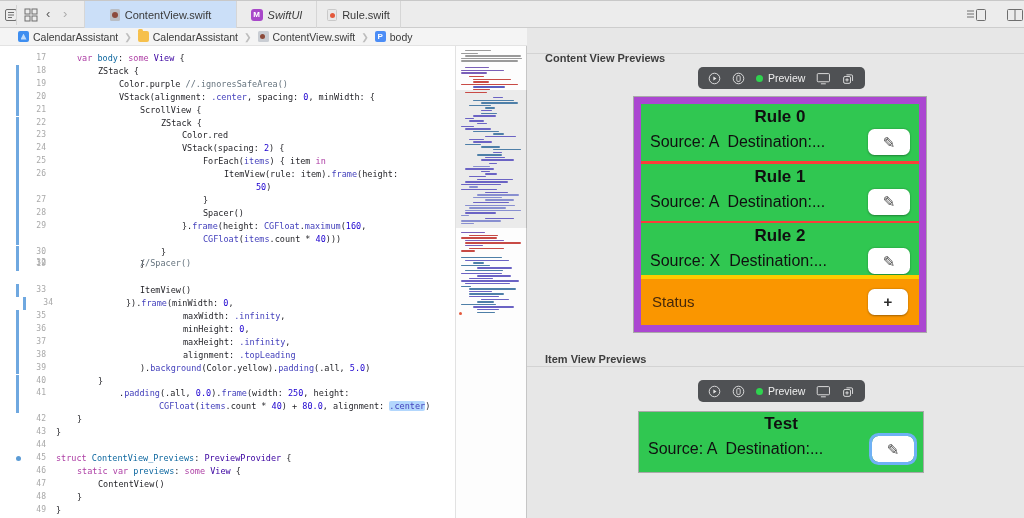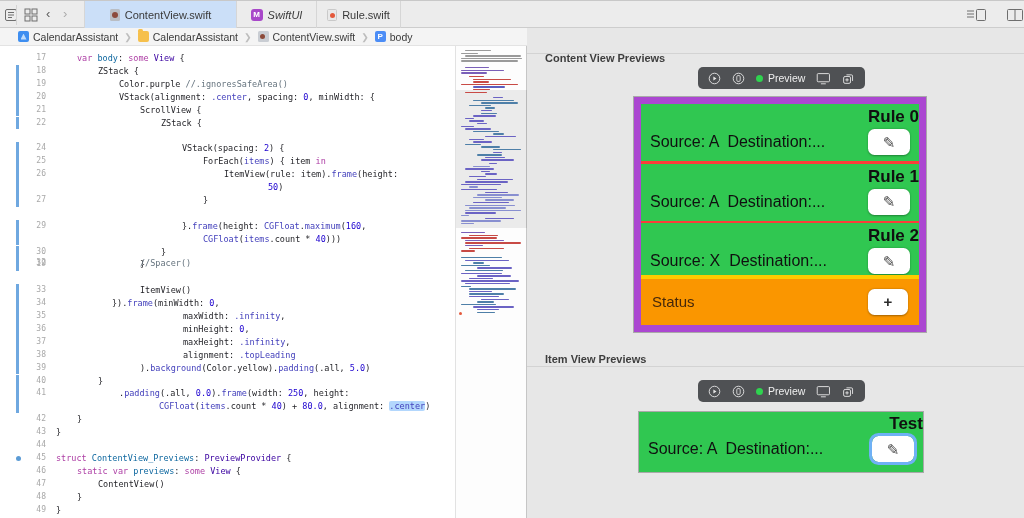--- a/index.html
+++ b/index.html
@@ -72,21 +72,21 @@
   .ptoolbar svg { display:block; }
   .pv-badge { display:flex; align-items:center; gap:5px; color:#EFEFEF; font-size:10.5px; }
   .gdot { width:7px; height:7px; border-radius:50%; background:var(--c-greendot); }
 
   .preview-frame { position:absolute; border:1px solid #A9A9A9; }
   #cv-preview { left:106px; top:68px; width:294px; height:237px;
     background:var(--c-purple); padding:7px; display:flex; flex-direction:column; }
   .rule-row { background:var(--c-green); overflow:hidden; }
   .rule-gap { background:var(--c-red); height:2.5px; flex:none; }
   .yellow-gap { background:var(--c-yellow); height:3.5px; flex:none; }
-  .rule-title { text-align:right; font-size:17px; font-weight:bold; color:#101010; margin-top:3px; }
+  .rule-title { text-align:center; font-size:17px; font-weight:bold; color:#101010; margin-top:3px; }
   .rule-sub { display:flex; align-items:center; justify-content:space-between; padding:2px 9px 0 9px; }
   .rule-sub .src { font-size:16px; color:#101010; white-space:pre; }
   .mini-btn { width:42px; height:26px; background:#fff; border:none; border-radius:6.5px;
     font-size:14px; color:#3F3F3F; box-shadow:0 0.5px 2px rgba(0,0,0,0.35);
     display:flex; align-items:center; justify-content:center; }
   .status-row { background:var(--c-orange); flex:none; height:46px; display:flex;
     align-items:center; justify-content:space-between; padding:0 11px; }
   .status-row .st-label { font-size:15px; color:#46280A; font-weight:500; }
   .status-row .mini-btn { width:40px; font-size:15px; font-weight:bold; color:#2B2B2B; }
 
@@ -166,32 +166,34 @@
   </span>
 </div>
 
 <div id="editor">
     <div class="crow" style="top: 6px;"><span class="lnum">17</span><span class="ctext" style="left: 77px;"><span class="tk-k">var</span><span class="tk-p"> </span><span class="tk-d">body</span><span class="tk-p">: </span><span class="tk-k">some</span><span class="tk-p"> </span><span class="tk-t">View</span><span class="tk-p"> {</span></span></div>
     <div class="crow" style="top: 18.9px;"><div class="chbar" style="top: 0px; height: 12.9px;"></div><span class="lnum">18</span><span class="ctext" style="left: 98px;"><span class="tk-p">ZStack {</span></span></div>
     <div class="crow" style="top: 31.8px;"><div class="chbar" style="top: 0px; height: 12.9px;"></div><span class="lnum">19</span><span class="ctext" style="left: 119px;"><span class="tk-p">Color.purple </span><span class="tk-c">//.ignoresSafeArea()</span></span></div>
     <div class="crow" style="top: 44.7px;"><div class="chbar" style="top: 0px; height: 12.9px;"></div><span class="lnum">20</span><span class="ctext" style="left: 119px;"><span class="tk-p">VStack(alignment: </span><span class="tk-m">.center</span><span class="tk-p">, spacing: </span><span class="tk-n">0</span><span class="tk-p">, minWidth: {</span></span></div>
     <div class="crow" style="top: 57.6px;"><div class="chbar" style="top: 0px; height: 12.9px;"></div><span class="lnum">21</span><span class="ctext" style="left: 140px;"><span class="tk-p">ScrollView {</span></span></div>
     <div class="crow" style="top: 70.5px;"><div class="chbar" style="top: 0px; height: 12.9px;"></div><span class="lnum">22</span><span class="ctext" style="left: 161px;"><span class="tk-p">ZStack {</span></span></div>
+    <div class="crow" style="top: 83.4px;"><div class="chbar" style="top: 0px; height: 12.9px;"></div><span class="lnum">23</span><span class="ctext" style="left: 182px;"><span class="tk-p">Color.red</span></span></div>
     <div class="crow" style="top: 96.3px;"><div class="chbar" style="top: 0px; height: 12.9px;"></div><span class="lnum">24</span><span class="ctext" style="left: 182px;"><span class="tk-p">VStack(spacing: </span><span class="tk-n">2</span><span class="tk-p">) {</span></span></div>
     <div class="crow" style="top: 109.2px;"><div class="chbar" style="top: 0px; height: 12.9px;"></div><span class="lnum">25</span><span class="ctext" style="left: 203px;"><span class="tk-p">ForEach(</span><span class="tk-m">items</span><span class="tk-p">) { item </span><span class="tk-k">in</span></span></div>
     <div class="crow" style="top: 122.1px;"><div class="chbar" style="top: 0px; height: 12.9px;"></div><span class="lnum">26</span><span class="ctext" style="left: 224px;"><span class="tk-p">ItemView(rule: item).</span><span class="tk-m">frame</span><span class="tk-p">(height:</span></span></div>
-    <div class="crow" style="top: 135px;"><div class="chbar" style="top: 0px; height: 12.9px;"></div><span class="lnum"></span><span class="ctext" style="left: 268px;"><span class="tk-n">50</span><span class="tk-p">)</span></span></div>
+    <div class="crow" style="top: 135px;"><div class="chbar" style="top: 0px; height: 12.9px;"></div><span class="lnum"></span><span class="ctext" style="left: 256px;"><span class="tk-n">50</span><span class="tk-p">)</span></span></div>
     <div class="crow" style="top: 147.9px;"><div class="chbar" style="top: 0px; height: 12.9px;"></div><span class="lnum">27</span><span class="ctext" style="left: 203px;"><span class="tk-p">}</span></span></div>
+    <div class="crow" style="top: 160.8px;"><div class="chbar" style="top: 0px; height: 12.9px;"></div><span class="lnum">28</span><span class="ctext" style="left: 203px;"><span class="tk-p">Spacer()</span></span></div>
     <div class="crow" style="top: 173.7px;"><div class="chbar" style="top: 0px; height: 12.9px;"></div><span class="lnum">29</span><span class="ctext" style="left: 182px;"><span class="tk-p">}.</span><span class="tk-m">frame</span><span class="tk-p">(height: </span><span class="tk-m">CGFloat</span><span class="tk-p">.</span><span class="tk-m">maximum</span><span class="tk-p">(</span><span class="tk-n">160</span><span class="tk-p">,</span></span></div>
     <div class="crow" style="top: 186.6px;"><div class="chbar" style="top: 0px; height: 12.9px;"></div><span class="lnum"></span><span class="ctext" style="left: 203px;"><span class="tk-m">CGFloat</span><span class="tk-p">(</span><span class="tk-m">items</span><span class="tk-p">.count * </span><span class="tk-n">40</span><span class="tk-p">)))</span></span></div>
     <div class="crow" style="top: 199.5px;"><div class="chbar" style="top: 0px; height: 12.9px;"></div><span class="lnum">30</span><span class="ctext" style="left: 161px;"><span class="tk-p">}</span></span></div>
     <div class="crow" style="top: 212.4px;"><div class="chbar" style="top: 0px; height: 12.9px;"></div><span class="lnum">19</span><span class="ctext" style="left: 140px;"><span class="tk-p">}</span></span></div>
     <div class="crow" style="top: 211px;"><div class="chbar" style="top: 0px; height: 12.9px;"></div><span class="lnum">32</span><span class="ctext" style="left: 140px;"><span class="tk-c">//Spacer()</span></span></div>
     <div class="crow" style="top: 238.2px;"><div class="chbar" style="top: 0px; height: 12.9px;"></div><span class="lnum">33</span><span class="ctext" style="left: 140px;"><span class="tk-p">ItemView()</span></span></div>
-    <div class="crow" style="top: 251.1px;"><div class="chbar" style="top: 0px; height: 12.9px;"></div><span class="lnum">34</span><span class="ctext" style="left: 112px;"><span class="tk-p">}).</span><span class="tk-m">frame</span><span class="tk-p">(minWidth: </span><span class="tk-n">0</span><span class="tk-p">,</span></span></div>
+    <div class="crow" style="top: 251.1px; margin-left: 7px;"><div class="chbar" style="top: 0px; height: 12.9px;"></div><span class="lnum">34</span><span class="ctext" style="left: 119px;"><span class="tk-p">}).</span><span class="tk-m">frame</span><span class="tk-p">(minWidth: </span><span class="tk-n">0</span><span class="tk-p">,</span></span></div>
     <div class="crow" style="top: 264px;"><div class="chbar" style="top: 0px; height: 12.9px;"></div><span class="lnum">35</span><span class="ctext" style="left: 183px;"><span class="tk-p">maxWidth: </span><span class="tk-m">.infinity</span><span class="tk-p">,</span></span></div>
     <div class="crow" style="top: 276.9px;"><div class="chbar" style="top: 0px; height: 12.9px;"></div><span class="lnum">36</span><span class="ctext" style="left: 183px;"><span class="tk-p">minHeight: </span><span class="tk-n">0</span><span class="tk-p">,</span></span></div>
     <div class="crow" style="top: 289.8px;"><div class="chbar" style="top: 0px; height: 12.9px;"></div><span class="lnum">37</span><span class="ctext" style="left: 183px;"><span class="tk-p">maxHeight: </span><span class="tk-m">.infinity</span><span class="tk-p">,</span></span></div>
     <div class="crow" style="top: 302.7px;"><div class="chbar" style="top: 0px; height: 12.9px;"></div><span class="lnum">38</span><span class="ctext" style="left: 183px;"><span class="tk-p">alignment: </span><span class="tk-m">.topLeading</span></span></div>
     <div class="crow" style="top: 315.6px;"><div class="chbar" style="top: 0px; height: 12.9px;"></div><span class="lnum">39</span><span class="ctext" style="left: 140px;"><span class="tk-p">).</span><span class="tk-m">background</span><span class="tk-p">(Color.yellow).</span><span class="tk-m">padding</span><span class="tk-p">(.all, </span><span class="tk-n">5.0</span><span class="tk-p">)</span></span></div>
     <div class="crow" style="top: 328.5px;"><div class="chbar" style="top: 0px; height: 12.9px;"></div><span class="lnum">40</span><span class="ctext" style="left: 98px;"><span class="tk-p">}</span></span></div>
     <div class="crow" style="top: 341.4px;"><div class="chbar" style="top: 0px; height: 12.9px;"></div><span class="lnum">41</span><span class="ctext" style="left: 119px;"><span class="tk-p">.</span><span class="tk-m">padding</span><span class="tk-p">(.all, </span><span class="tk-n">0.0</span><span class="tk-p">).</span><span class="tk-m">frame</span><span class="tk-p">(width: </span><span class="tk-n">250</span><span class="tk-p">, height:</span></span></div>
     <div class="crow" style="top: 354.3px;"><div class="chbar" style="top: 0px; height: 12.9px;"></div><span class="lnum"></span><span class="ctext" style="left: 159px;"><span class="tk-m">CGFloat</span><span class="tk-p">(</span><span class="tk-m">items</span><span class="tk-p">.count * </span><span class="tk-n">40</span><span class="tk-p">) + </span><span class="tk-n">80.0</span><span class="tk-p">, alignment: </span><span class="tk-sel">.center</span><span class="tk-p">)</span></span></div>
     <div class="crow" style="top: 367.2px;"><span class="lnum">42</span><span class="ctext" style="left: 77px;"><span class="tk-p">}</span></span></div>
     <div class="crow" style="top: 380.1px;"><span class="lnum">43</span><span class="ctext" style="left: 56px;"><span class="tk-p">}</span></span></div>

